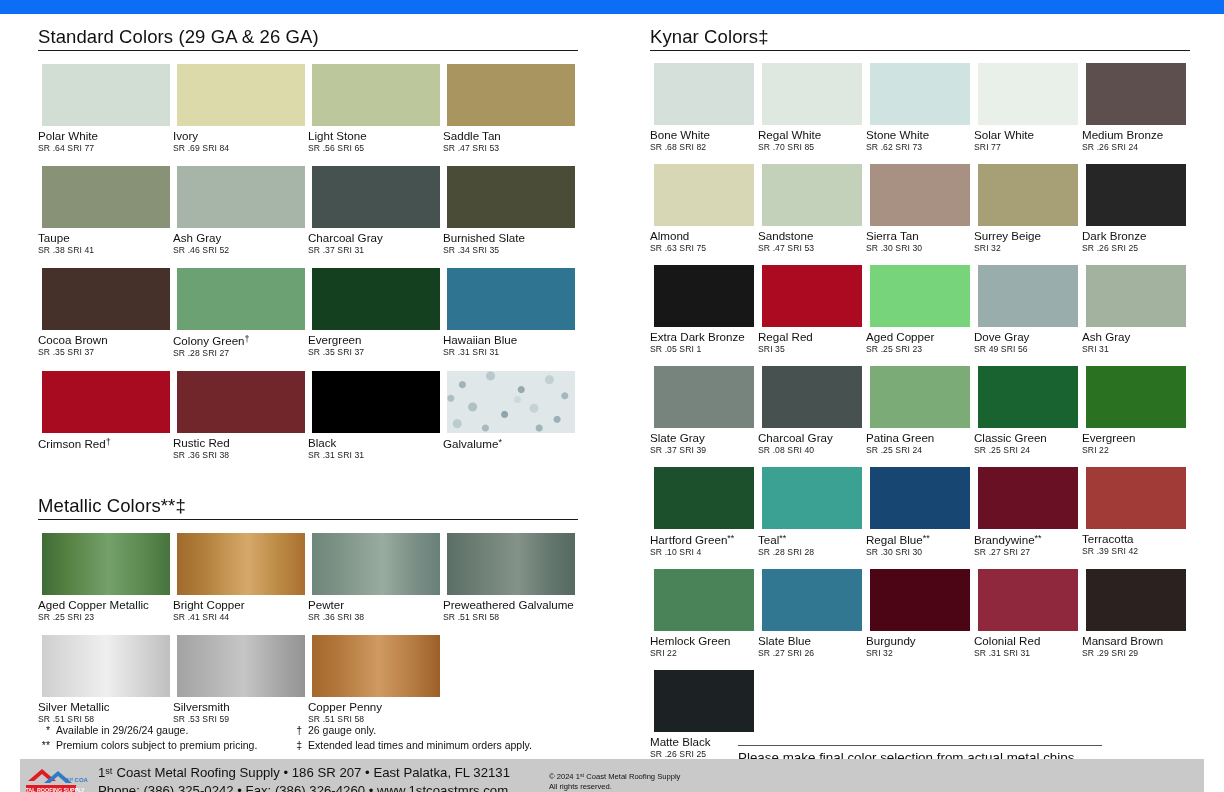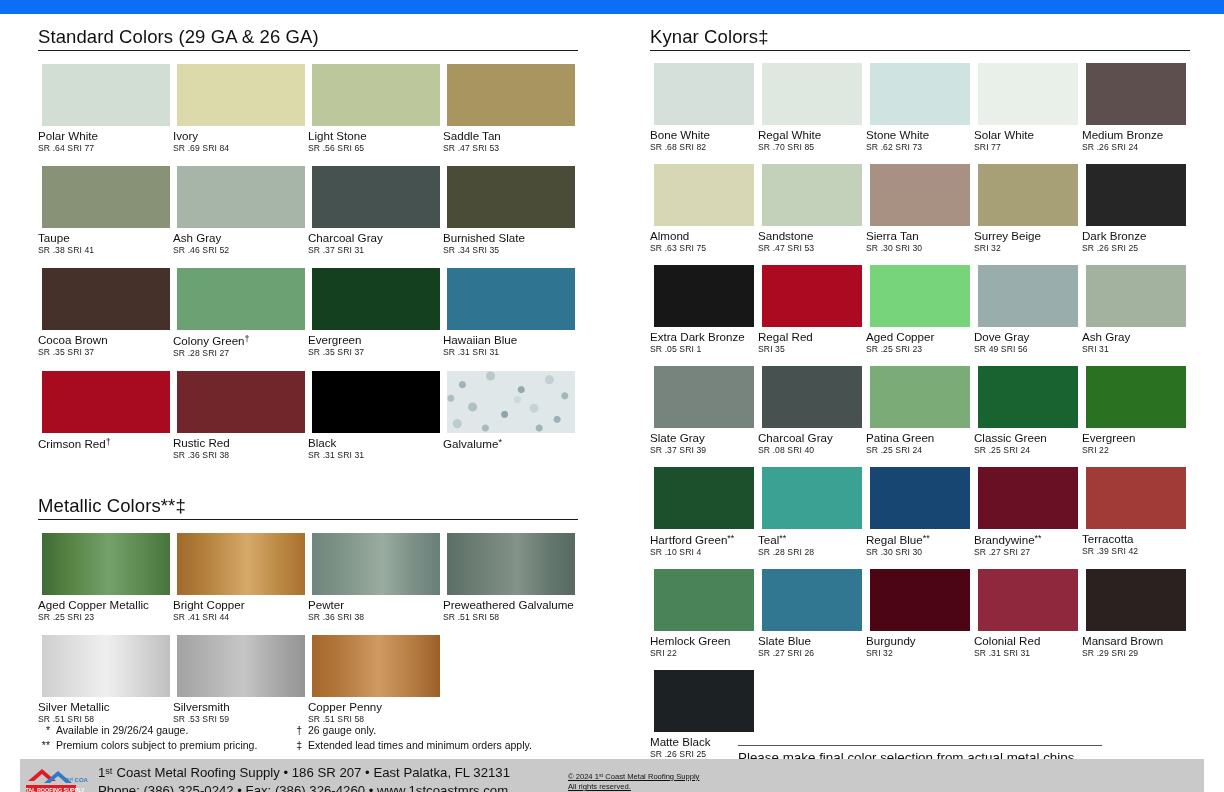--- a/index.html
+++ b/index.html
@@ -79,21 +79,21 @@
   .fn-mark{width:22px;text-align:right;padding-right:6px;flex:none;}
   .fn-txt{white-space:nowrap;}
 
   
   .footer{
     position:absolute;left:20px;top:745px;width:1184px;height:46px;
     background:#c9c9c9;display:flex;align-items:center;
   }
   .logo{width:62px;height:34px;margin-left:6px;flex:none;position:relative;}
   .addr{margin-left:10px;font-size:13.2px;line-height:18px;white-space:nowrap;}
-  .copy{margin-left:58px;font-size:7.6px;line-height:10px;white-space:nowrap;text-decoration:underline;}
+  .copy{margin-left:39px;font-size:7.6px;line-height:10px;white-space:nowrap;}
 
   
   .chipnote{
     position:absolute;left:738px;top:731px;width:364px;
     font-size:13.4px;padding:4px 0 2px;
     border-top:1.4px solid #555;border-bottom:1.4px solid #555;
     white-space:nowrap;
   }
 </style>
 </head>

